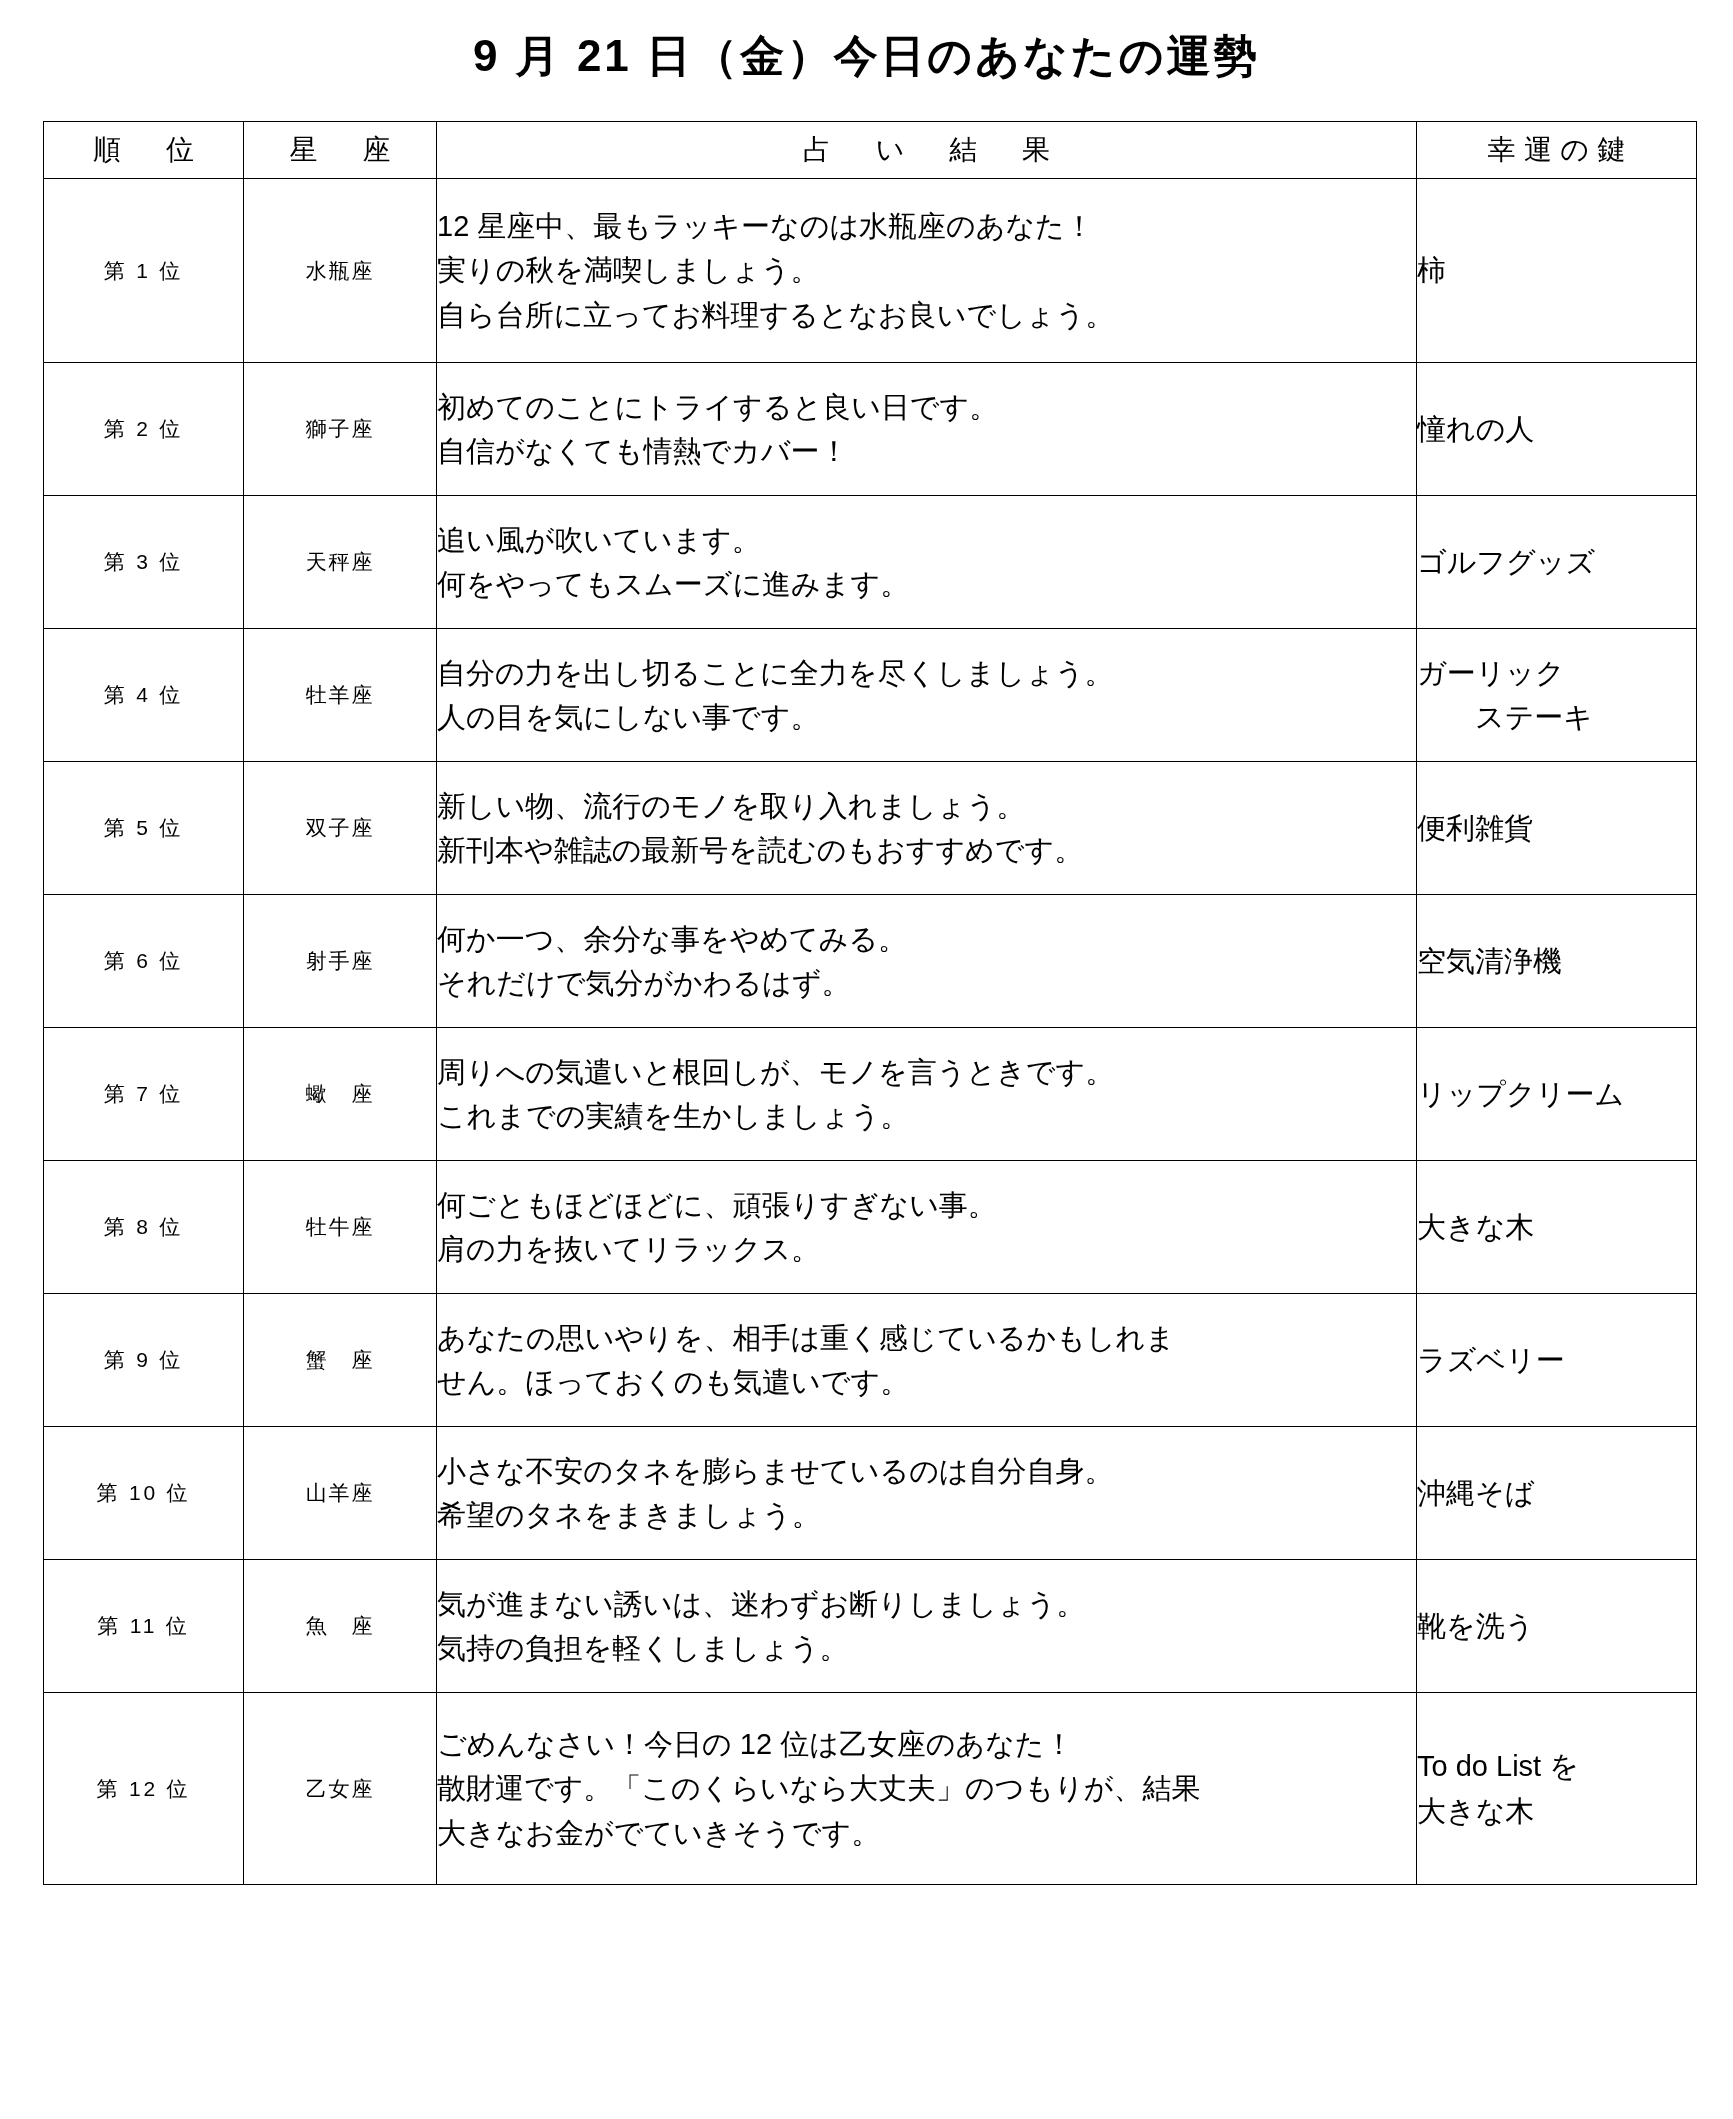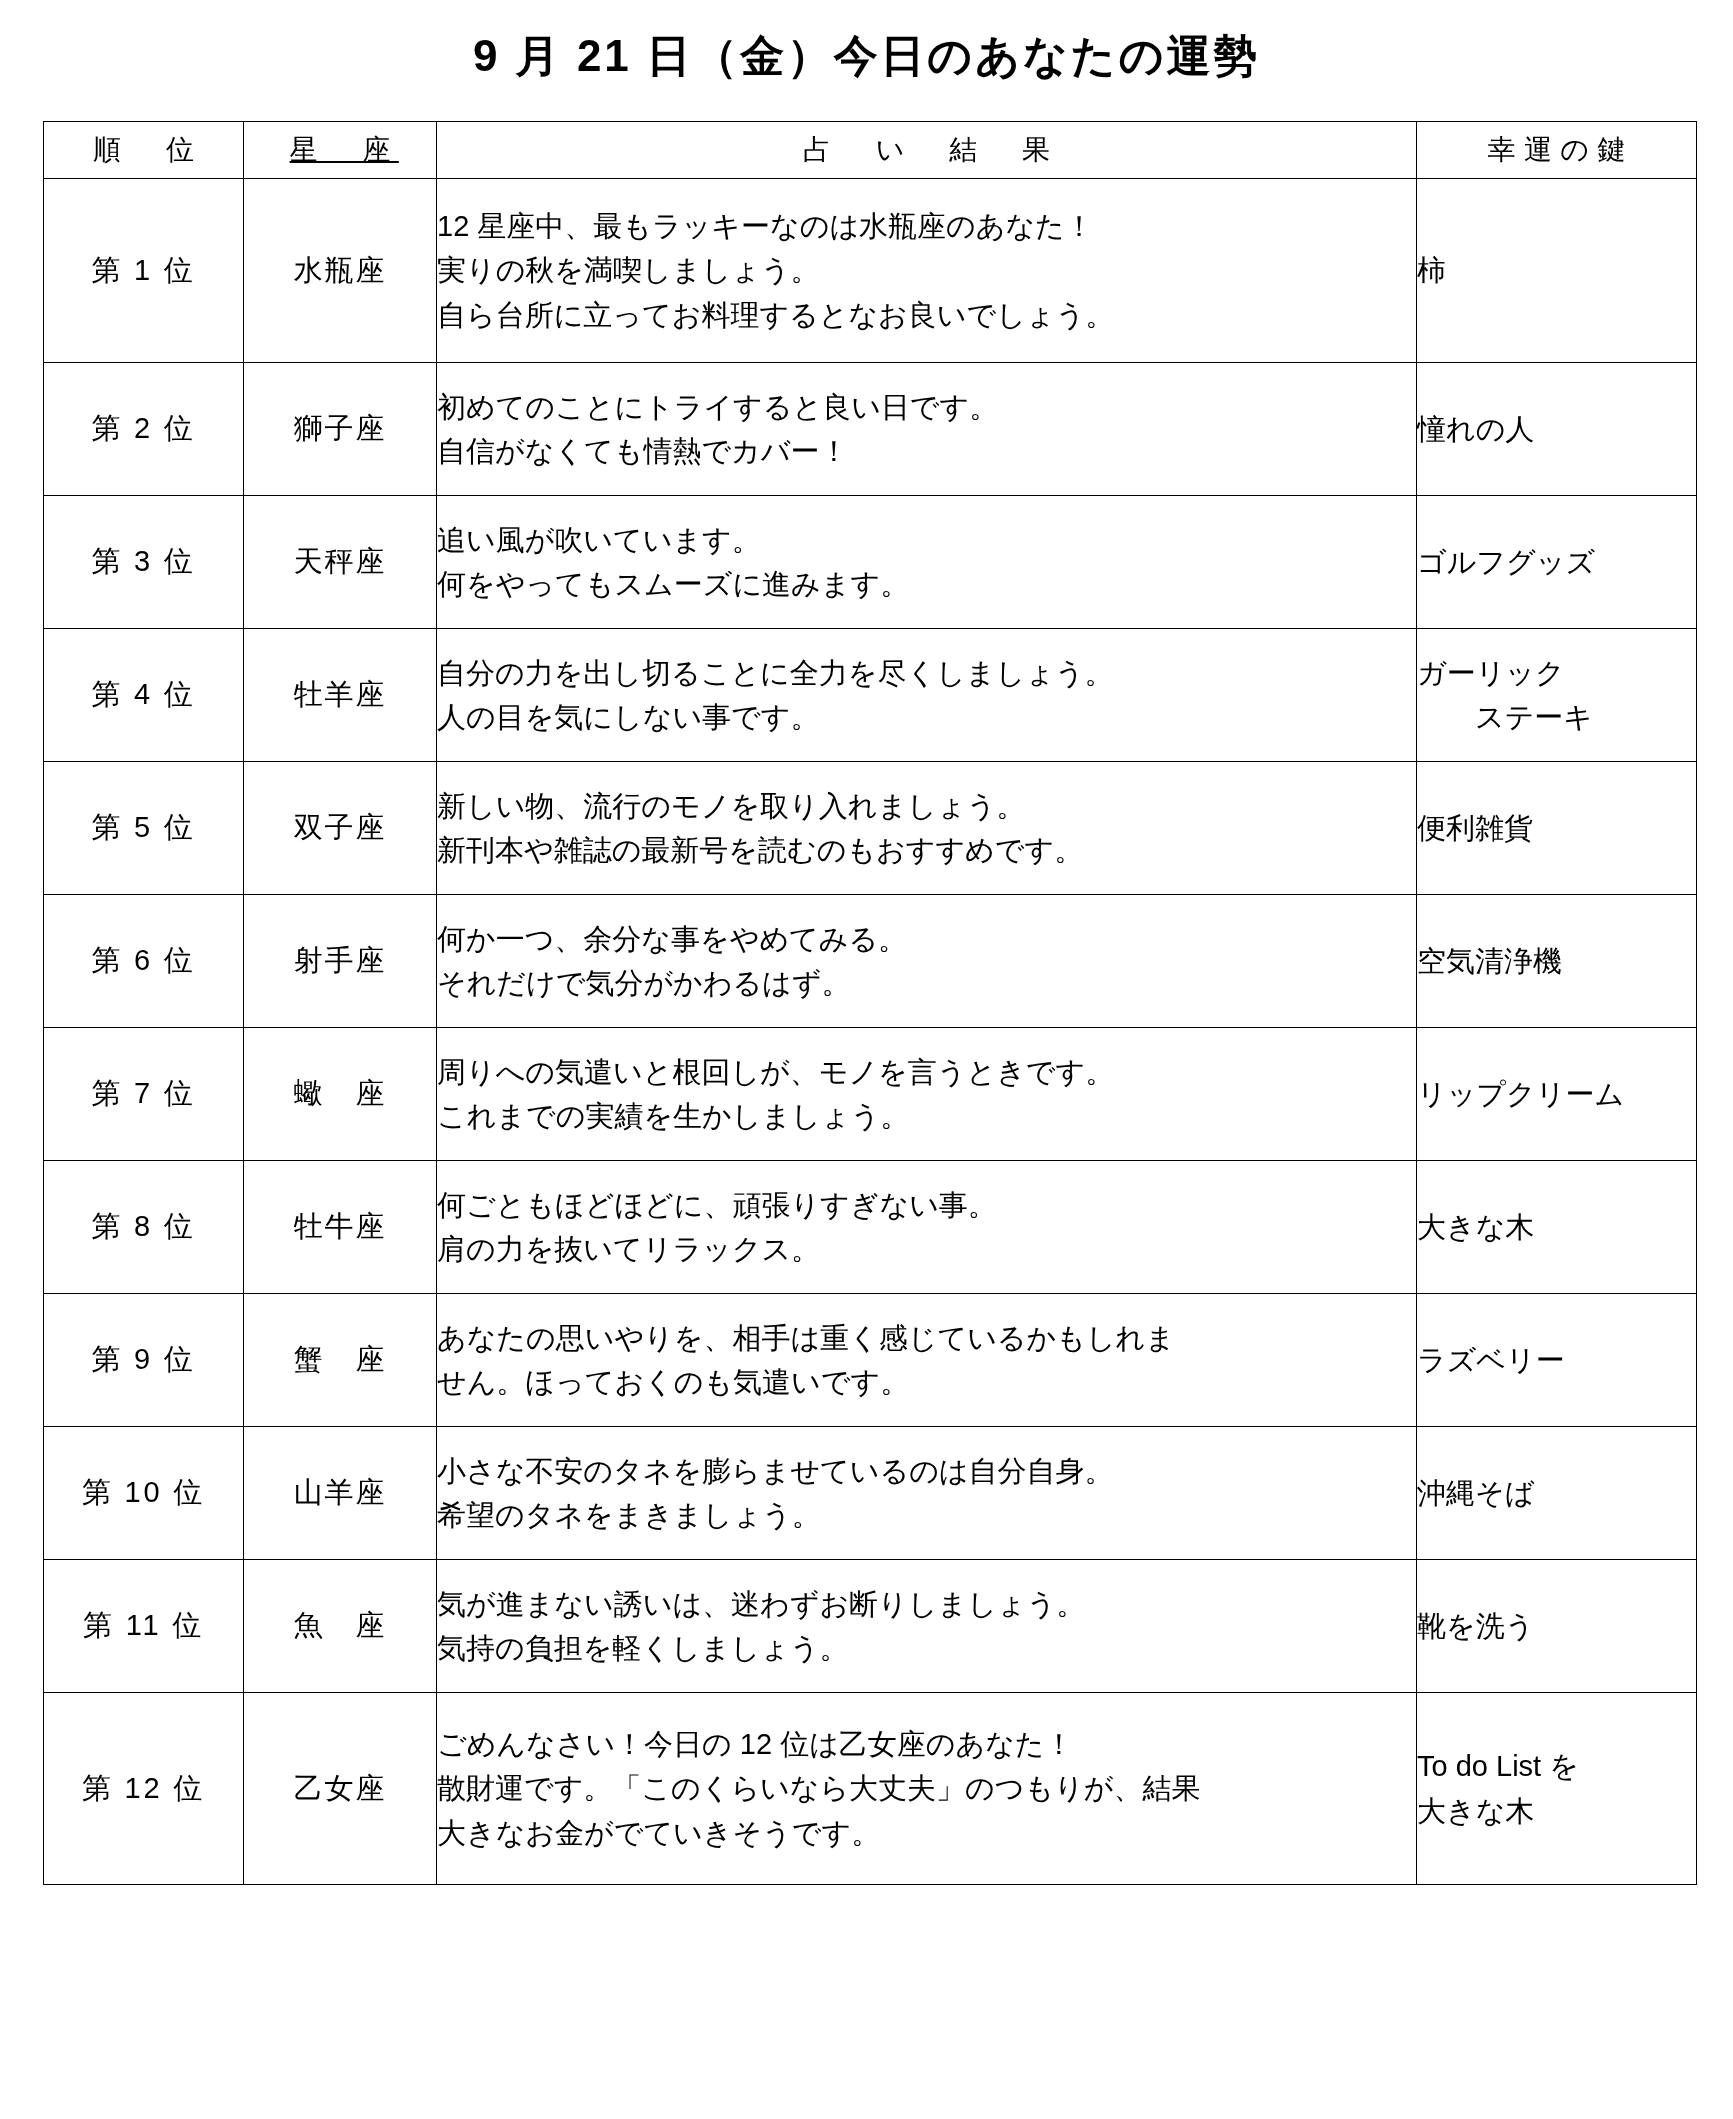--- a/index.html
+++ b/index.html
@@ -30,41 +30,41 @@
     width: 1649px;
     margin: 0 auto;
     table-layout: fixed;
   }
   table.fortune th, table.fortune td {
     border: 1.9px solid #000000;
     padding: 0;
     vertical-align: middle;
   }
   th.col-rank, td.col-rank { width: 199px; }
-  th.col-sign, td.col-sign { width: 192px; text-decoration: underline; }
+  th.col-sign, td.col-sign { width: 192px; }
   th.col-result, td.col-result { width: 979px; }
   th.col-key, td.col-key { width: 279px; }
 
   thead th {
     height: 56px;
     font-size: 28px;
     font-weight: normal;
     text-align: center;
     letter-spacing: 8.4px;
     padding: 5.6px 0;
     margin-top: 31px;
   }
   thead th .inner {
     display: block;
     text-indent: 8.4px;
   }
 
   td.col-rank, td.col-sign {
     text-align: center;
-    font-size: 29px;
+    font-size: 21px;
     letter-spacing: 2.8px;
   }
   td.col-sign .sign-text {
     display: inline-block;
     letter-spacing: 1.9px;
   }
   td.col-result {
     padding: 9.4px 11.2px 11.2px 15px;
     font-size: 29px;
     line-height: 1.52;

